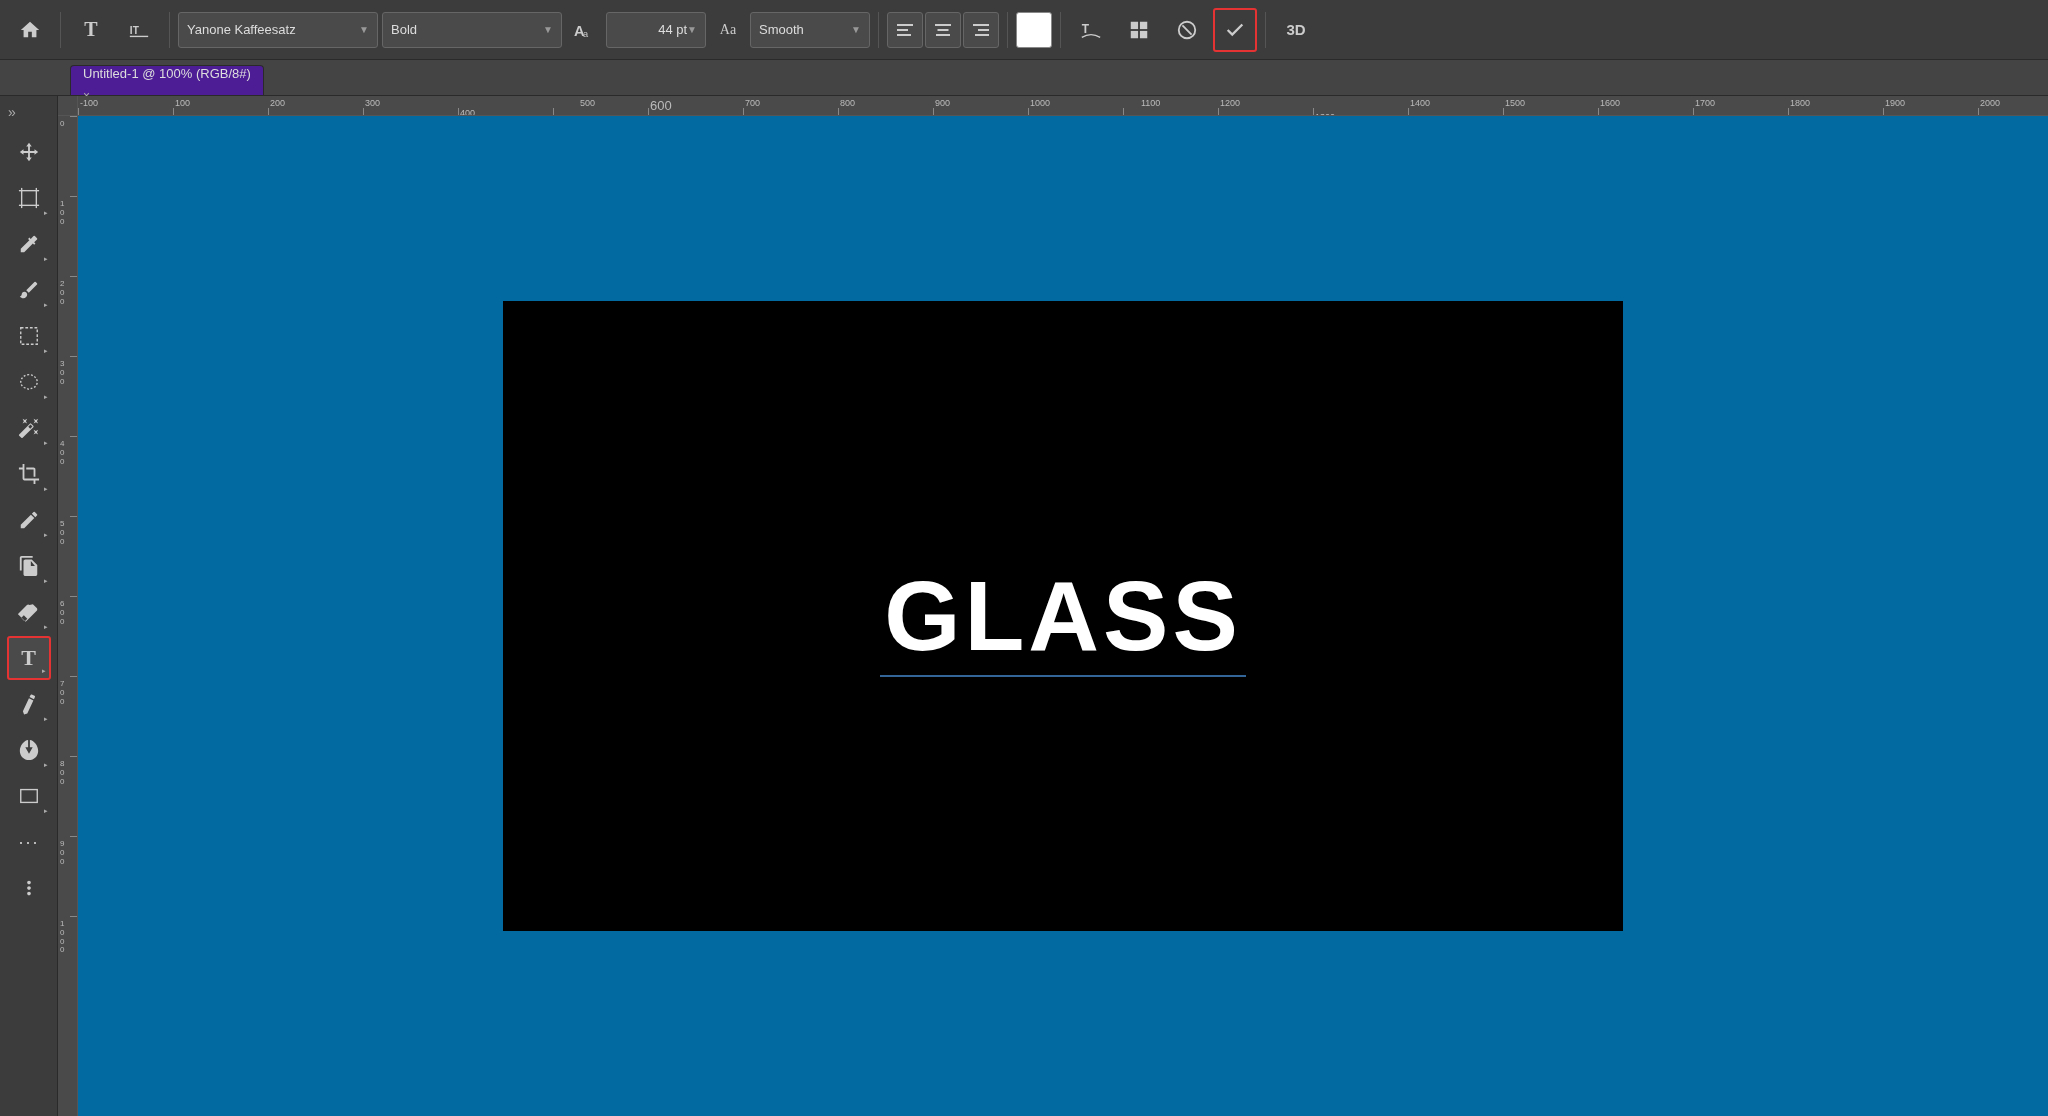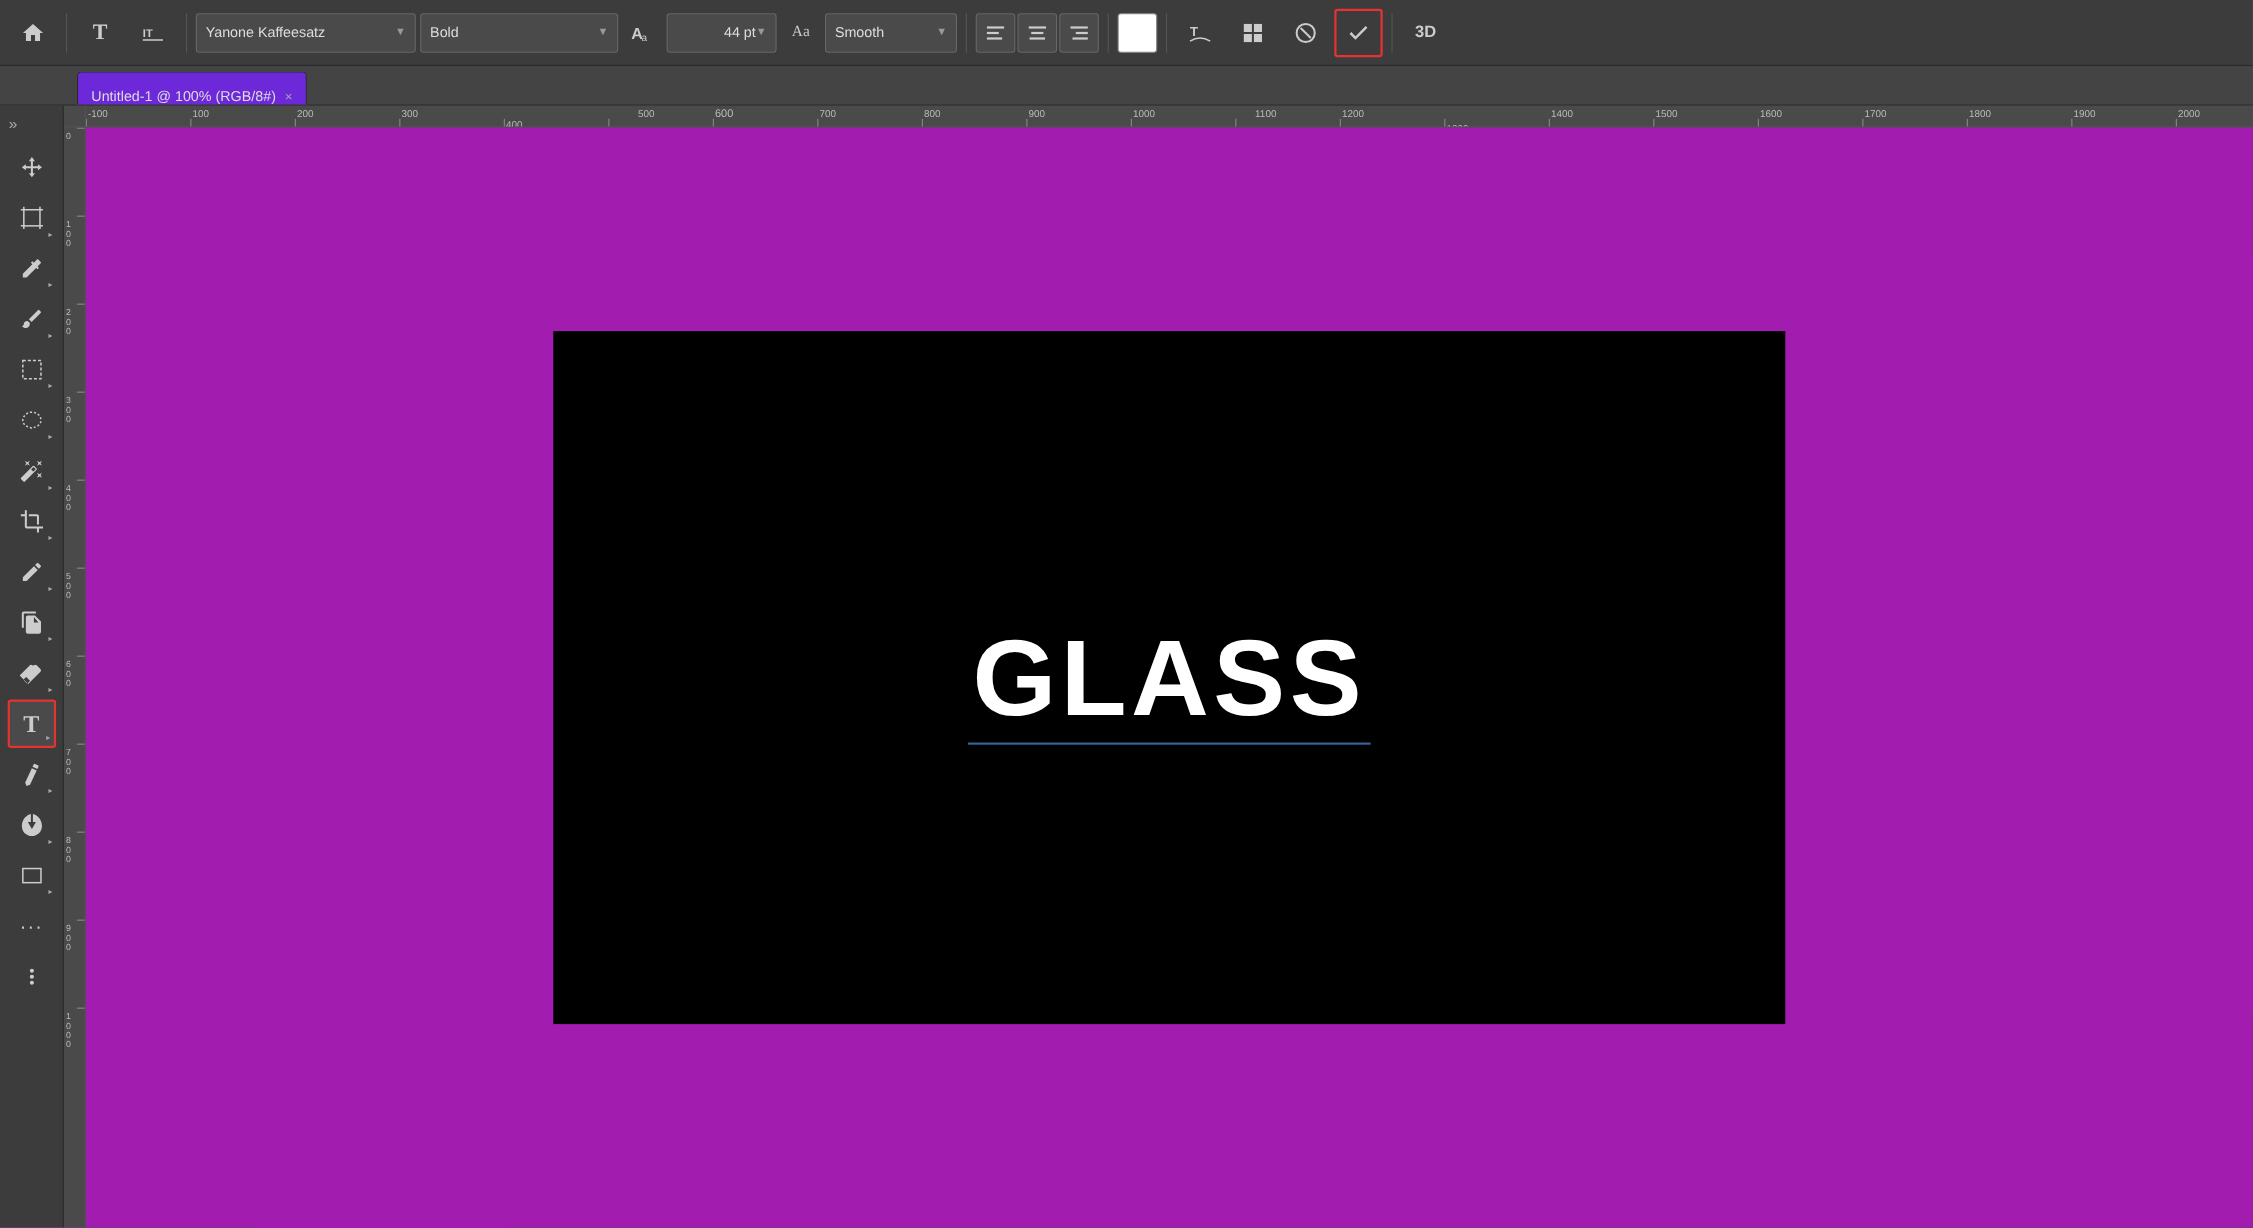--- a/index.html
+++ b/index.html
@@ -136,31 +136,32 @@
     #tab-bar {
       height: 36px;
       background: #444;
       border-bottom: 1px solid #2a2a2a;
       display: flex;
       align-items: flex-end;
       padding-left: 70px;
     }
     .tab {
       height: 30px;
-      background: #6d28d9;
+      background: #4c1d95;
       border: 1px solid #2a2a2a;
       border-bottom: none;
       border-radius: 4px 4px 0 0;
       padding: 0 12px;
       display: flex;
-      align-items: flex-end;
+      align-items: flex-start;
       gap: 8px;
       font-size: 13px;
       color: #ddd;
       cursor: pointer;
+      flex-direction: column;
     }
     .tab-close {
       font-size: 12px;
       color: #aaa;
       cursor: pointer;
       background: none;
       border: none;
       color: #aaa;
     }
 
@@ -239,21 +240,21 @@
     #ruler-row {
       display: flex;
       height: 20px;
     }
     #content-row {
       display: flex;
       flex: 1;
     }
     #canvas-container {
       flex: 1;
-      background: #a21caf;
+      background: #0369a1;
       display: flex;
       align-items: center;
       justify-content: center;
       overflow: hidden;
       position: relative;
     }
     #canvas {
       width: 1120px;
       height: 630px;
       background: #000;
@@ -589,21 +590,21 @@
           <span style="position: absolute; font-size: 9px; color: rgb(187, 187, 187); top: 2px; left: 97px;">100</span>
           <div style="position: absolute; top: 12px; left: 95px; width: 1px; height: 8px; background: rgb(136, 136, 136);"></div>
           <span style="position: absolute; font-size: 9px; color: rgb(187, 187, 187); top: 2px; left: 192px;">200</span>
           <div style="position: absolute; top: 12px; left: 190px; width: 1px; height: 8px; background: rgb(136, 136, 136);"></div>
           <span style="position: absolute; font-size: 9px; color: rgb(187, 187, 187); top: 2px; left: 287px;">300</span>
           <div style="position: absolute; top: 12px; left: 285px; width: 1px; height: 8px; background: rgb(136, 136, 136);"></div>
           <span style="position: absolute; font-size: 9px; color: rgb(187, 187, 187); top: 12px; left: 382px;">400</span>
           <div style="position: absolute; top: 12px; left: 380px; width: 1px; height: 8px; background: rgb(136, 136, 136);"></div>
           <span style="position: absolute; font-size: 9px; color: rgb(187, 187, 187); top: 2px; left: 502px;">500</span>
           <div style="position: absolute; top: 12px; left: 475px; width: 1px; height: 8px; background: rgb(136, 136, 136);"></div>
-          <span style="position: absolute; font-size: 10px; color: rgb(187, 187, 187); top: 2px; left: 572px;">600</span>
+          <span style="position: absolute; font-size: 13px; color: rgb(187, 187, 187); top: 2px; left: 572px;">600</span>
           <div style="position: absolute; top: 12px; left: 570px; width: 1px; height: 8px; background: rgb(136, 136, 136);"></div>
           <span style="position: absolute; font-size: 9px; color: rgb(187, 187, 187); top: 2px; left: 667px;">700</span>
           <div style="position: absolute; top: 12px; left: 665px; width: 1px; height: 8px; background: rgb(136, 136, 136);"></div>
           <span style="position: absolute; font-size: 9px; color: rgb(187, 187, 187); top: 2px; left: 762px;">800</span>
           <div style="position: absolute; top: 12px; left: 760px; width: 1px; height: 8px; background: rgb(136, 136, 136);"></div>
           <span style="position: absolute; font-size: 9px; color: rgb(187, 187, 187); top: 2px; left: 857px;">900</span>
           <div style="position: absolute; top: 12px; left: 855px; width: 1px; height: 8px; background: rgb(136, 136, 136);"></div>
           <span style="position: absolute; font-size: 9px; color: rgb(187, 187, 187); top: 2px; left: 952px;">1000</span>
           <div style="position: absolute; top: 12px; left: 950px; width: 1px; height: 8px; background: rgb(136, 136, 136);"></div>
           <span style="position: absolute; font-size: 9px; color: rgb(187, 187, 187); top: 2px; left: 1047px; margin-left: 16px;">1100</span>

